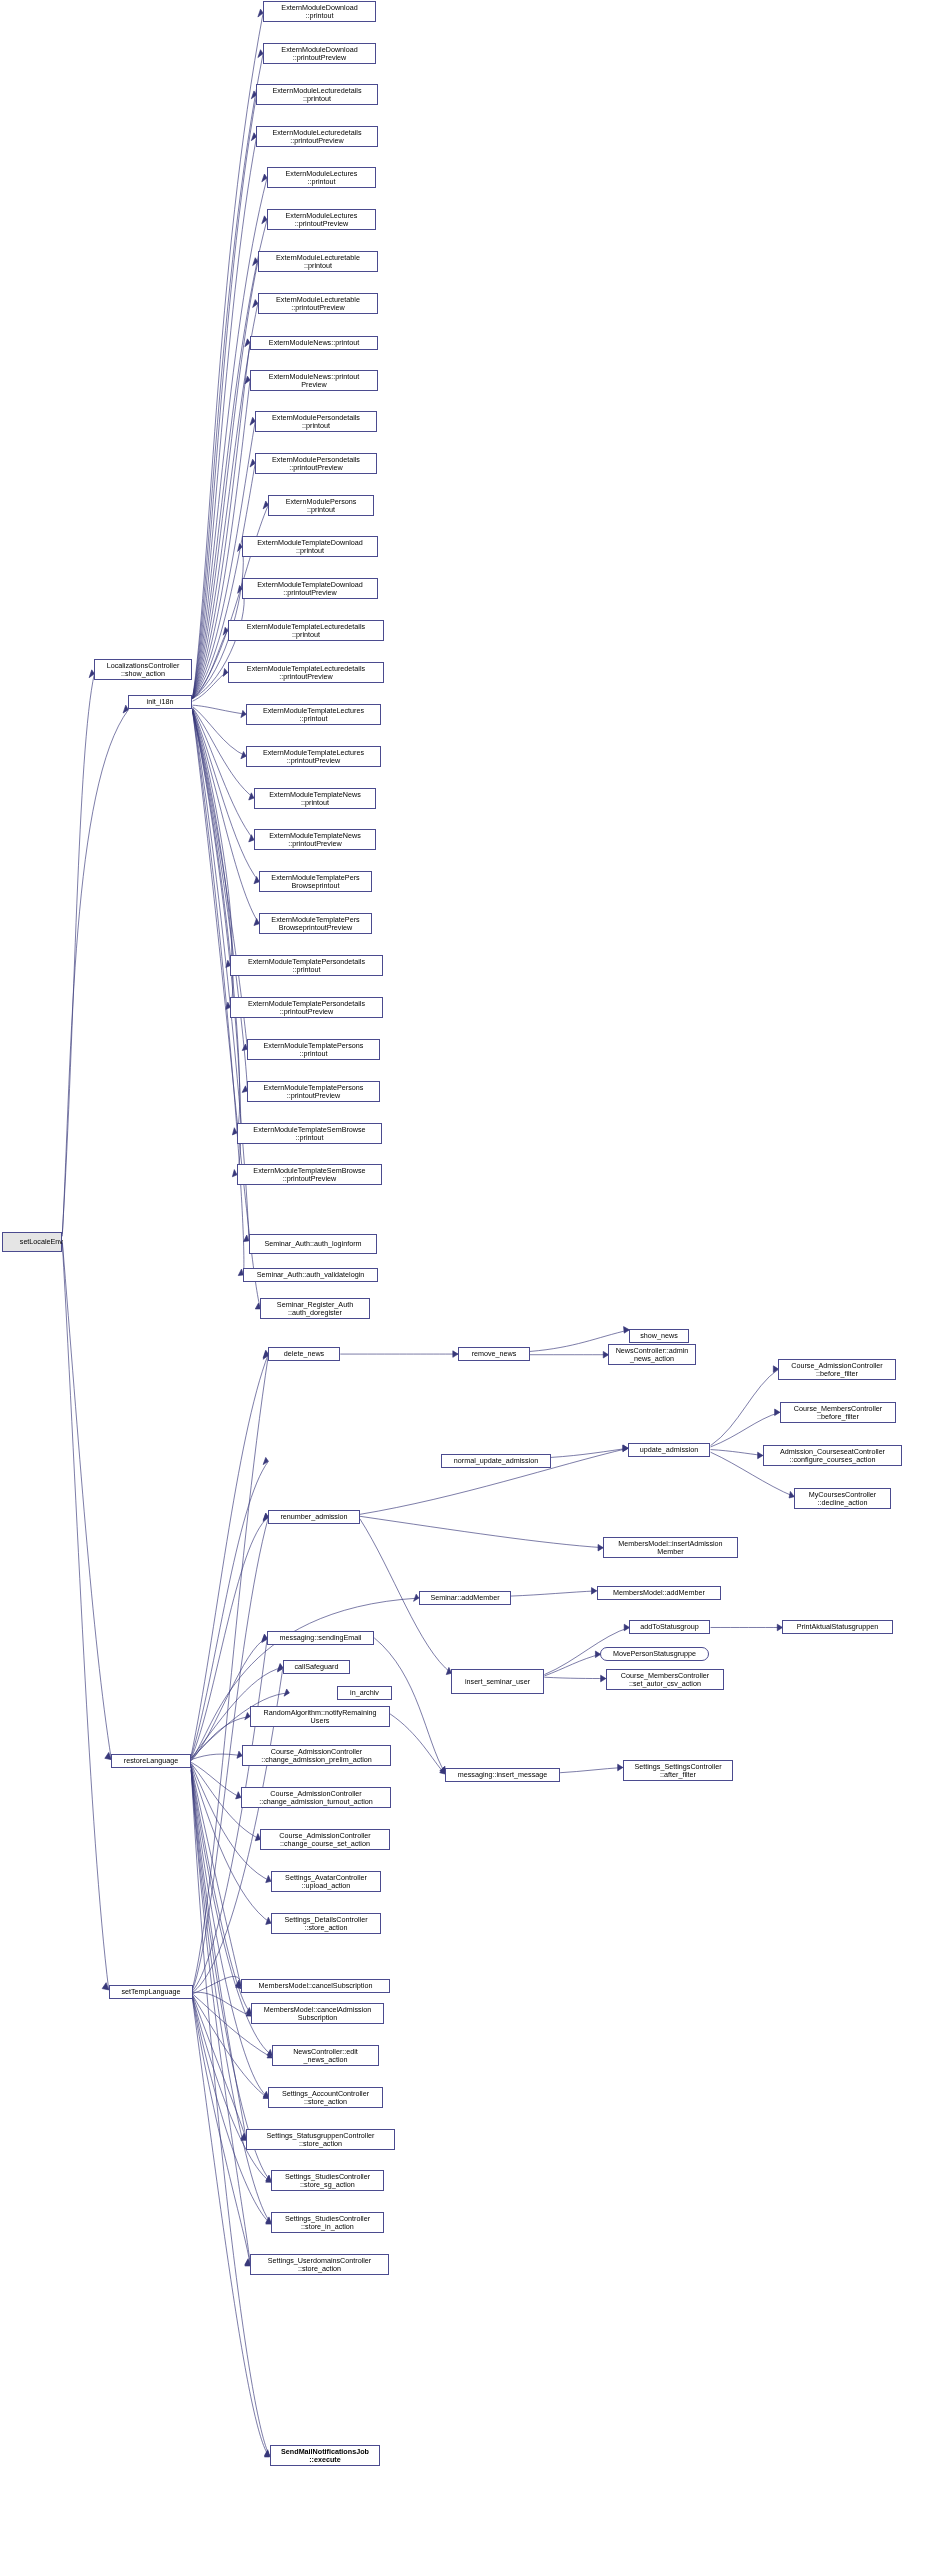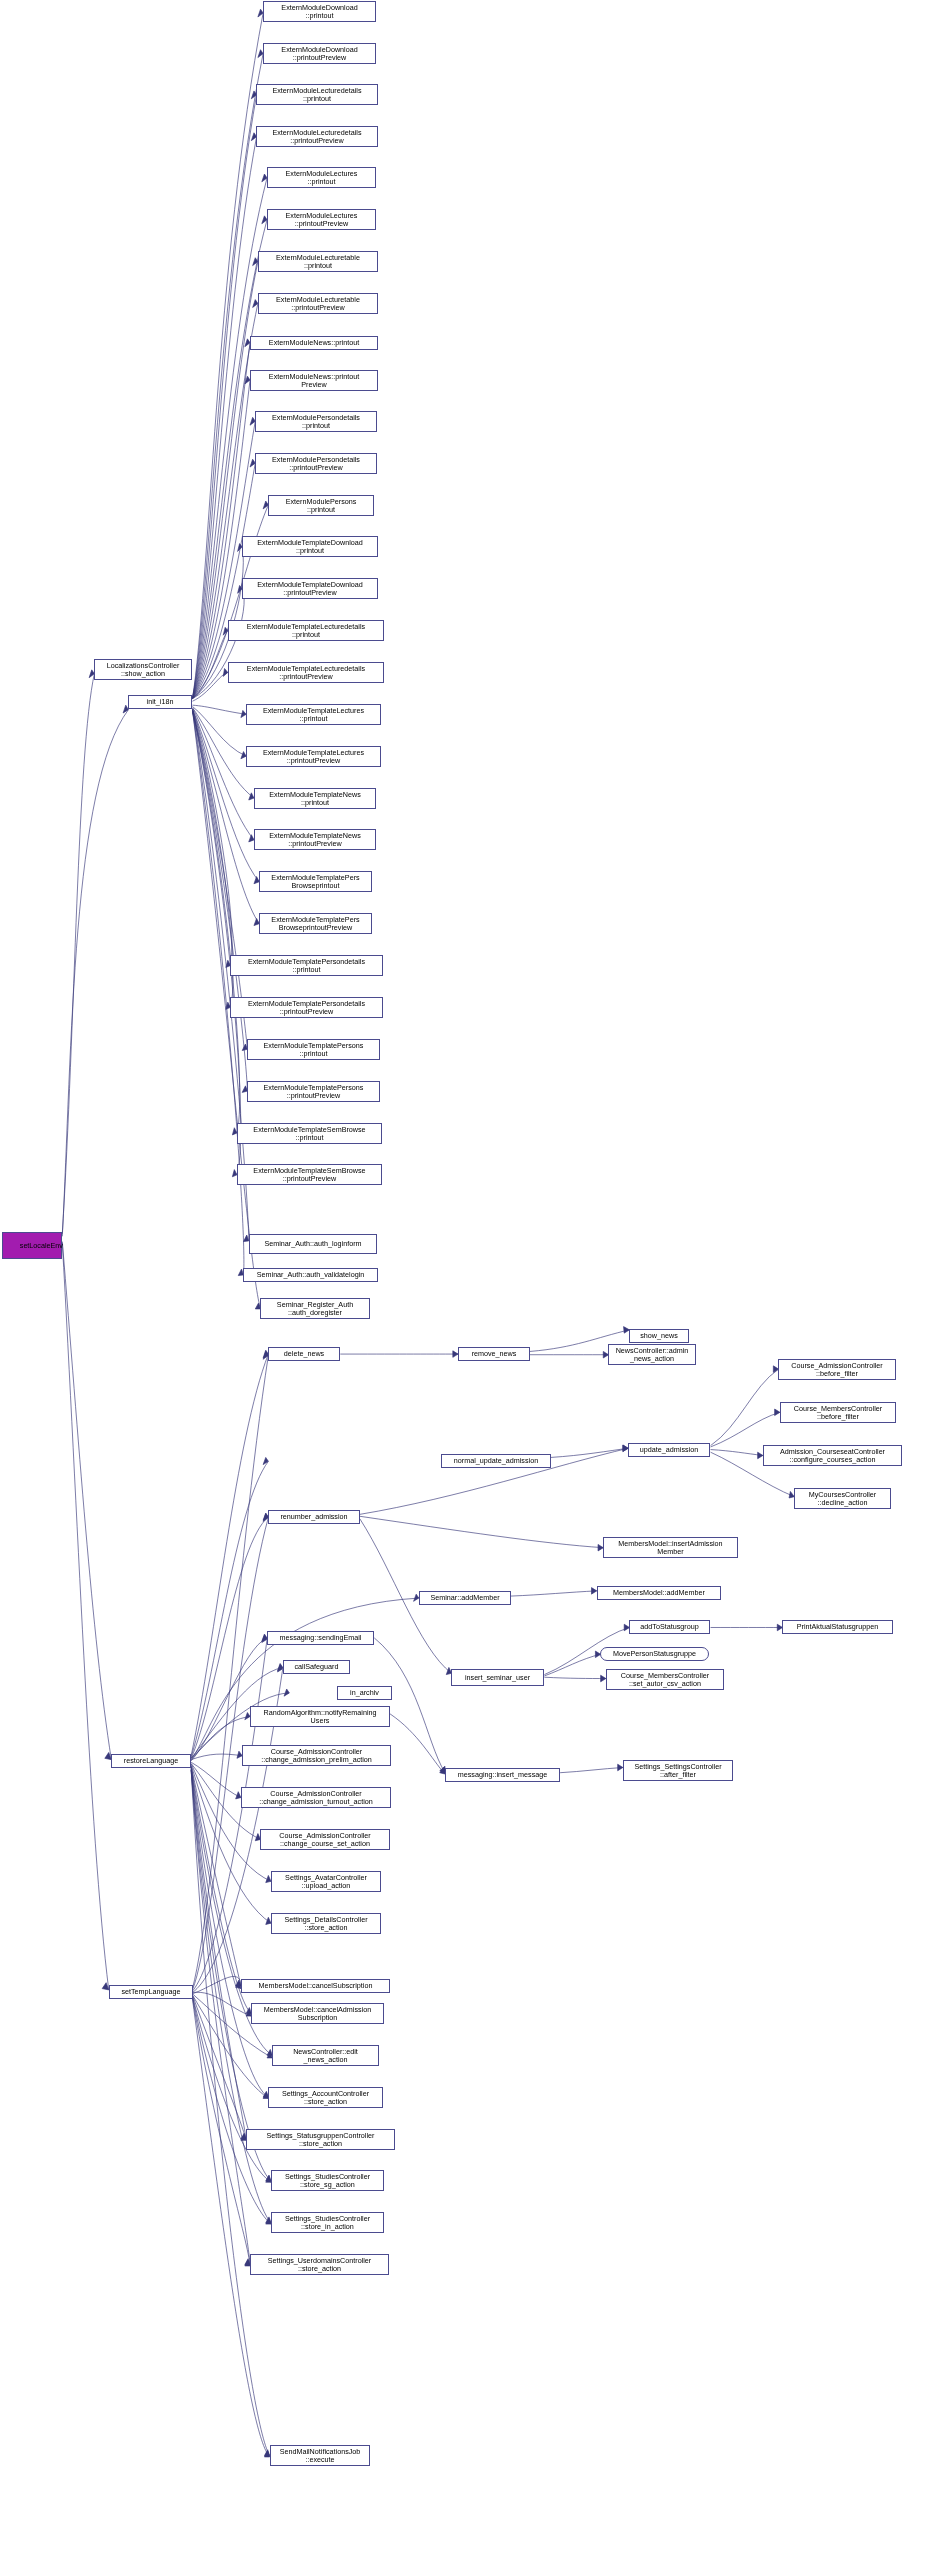--- a/index.html
+++ b/index.html
@@ -202,21 +202,21 @@
     <path d="M550,2322 C600,2400 640,2520 690,2558"></path>
       <polygon points="690,2558 682,2560 686,2549"></polygon>
 
     <path d="M856,2710 C890,2708 920,2704 952,2702"></path>
       <polygon points="952,2702 944,2707 944,2697"></polygon>
     <path d="M572,2504 C640,2560 650,2660 680,2710"></path>
       <polygon points="680,2710 672,2707 680,2700"></polygon>
     <path d="M596,2620 C640,2650 660,2690 680,2712"></path>
       <polygon points="680,2712 672,2710 678,2702"></polygon>
   </svg>
-<div class="node" style="left: 2px; top: 1232px; width: 60px; height: 27px; background: #a21caf; padding-left: 20px;">setLocaleEnv</div>
+<div class="node" style="left: 2px; top: 1232px; width: 60px; height: 20px; background: #e5e5e5; padding-left: 20px;">setLocaleEnv</div>
     <div class="node" style="left: 94px; top: 659px; width: 98px; height: 21px;">LocalizationsController
 ::show_action</div>
     <div class="node" style="left: 128px; top: 695px; width: 64px; height: 14.4px;">init_i18n</div>
     <div class="node" style="left: 263px; top: 1.3px; width: 113px; height: 21px;">ExternModuleDownload
 ::printout</div>
     <div class="node" style="left: 263px; top: 43px; width: 113px; height: 21px;">ExternModuleDownload
 ::printoutPreview</div>
     <div class="node" style="left: 256px; top: 84px; width: 122px; height: 21px;">ExternModuleLecturedetails
 ::printout</div>
     <div class="node" style="left: 256px; top: 126px; width: 122px; height: 21px;">ExternModuleLecturedetails
@@ -293,21 +293,21 @@
 ::decline_action</div>
     <div class="node" style="left: 268px; top: 1510px; width: 92px; height: 14.4px;">renumber_admission</div>
     <div class="node" style="left: 603px; top: 1537px; width: 135px; height: 21px;">MembersModel::insertAdmission
 Member</div>
     <div class="node" style="left: 419px; top: 1591px; width: 92px; height: 14.4px;">Seminar::addMember</div>
     <div class="node" style="left: 597px; top: 1586px; width: 124px; height: 14.4px;">MembersModel::addMember</div>
     <div class="node" style="left: 629px; top: 1620px; width: 81px; height: 14.4px;">addToStatusgroup</div>
     <div class="node" style="left: 782px; top: 1620px; width: 111px; height: 14.4px;">PrintAktualStatusgruppen</div>
     <div class="node" style="left: 267px; top: 1631px; width: 107px; height: 14.4px;">messaging::sendingEmail</div>
     <div class="node" style="left: 600px; top: 1647px; width: 109px; height: 14.4px; border-radius: 7px;">MovePersonStatusgruppe</div>
-    <div class="node" style="left: 451px; top: 1669px; width: 93px; height: 17px;">insert_seminar_user</div>
+    <div class="node" style="left: 451px; top: 1669px; width: 93px; height: 25px;">insert_seminar_user</div>
     <div class="node" style="left: 606px; top: 1669px; width: 118px; height: 21px;">Course_MembersController
 ::set_autor_csv_action</div>
     <div class="node" style="left: 283px; top: 1660px; width: 67px; height: 14.4px;">callSafeguard</div>
     <div class="node" style="left: 289px; top: 1686px; width: 55px; height: 14.4px; margin-left: 48px;">in_archiv</div>
     <div class="node" style="left: 250px; top: 1706px; width: 140px; height: 21px;">RandomAlgorithm::notifyRemaining
 Users</div>
     <div class="node" style="left: 242px; top: 1745px; width: 149px; height: 21px;">Course_AdmissionController
 ::change_admission_prelim_action</div>
     <div class="node" style="left: 241px; top: 1787px; width: 150px; height: 21px;">Course_AdmissionController
 ::change_admission_turnout_action</div>
@@ -328,16 +328,16 @@
     <div class="node" style="left: 268px; top: 2087px; width: 115px; height: 21px;">Settings_AccountController
 ::store_action</div>
     <div class="node" style="left: 246px; top: 2129px; width: 149px; height: 21px;">Settings_StatusgruppenController
 ::store_action</div>
     <div class="node" style="left: 271px; top: 2170px; width: 113px; height: 21px;">Settings_StudiesController
 ::store_sg_action</div>
     <div class="node" style="left: 271px; top: 2212px; width: 113px; height: 21px;">Settings_StudiesController
 ::store_in_action</div>
     <div class="node" style="left: 250px; top: 2254px; width: 139px; height: 21px;">Settings_UserdomainsController
 ::store_action</div>
-    <div class="node" style="left: 270px; top: 2445px; width: 100px; height: 21px;">SendMailNotificationsJob
+    <div class="node" style="left: 270px; top: 2445px; width: 110px; height: 21px; font-weight: bold;">SendMailNotificationsJob
 ::execute</div>
   </div>
 
 
 </body></html>

